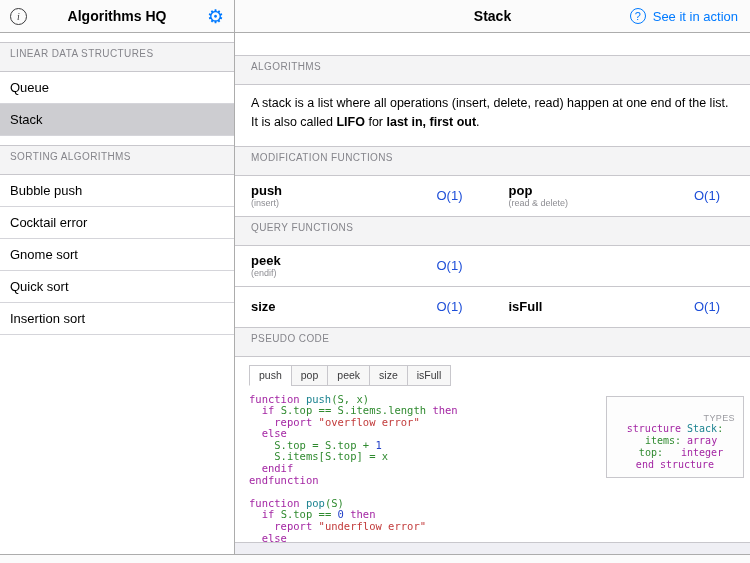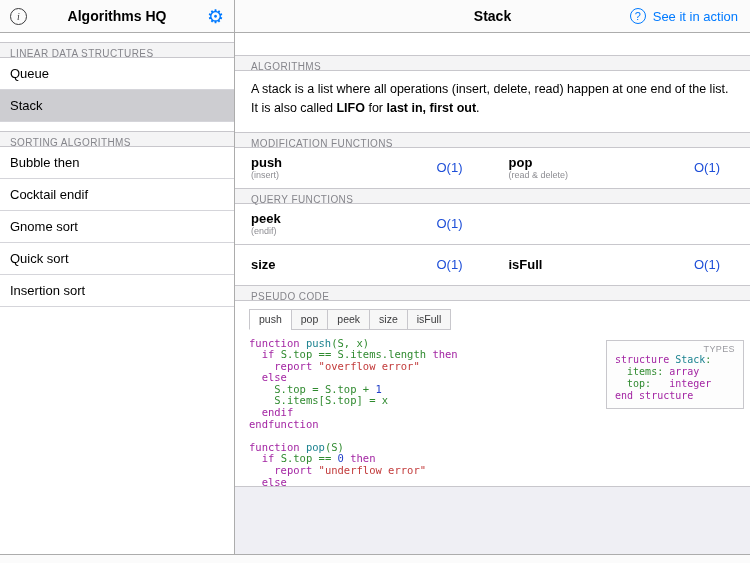--- a/index.html
+++ b/index.html
@@ -14,21 +14,21 @@
             display:flex; align-items:center; position:relative; flex:0 0 auto; }
   .sidebar .navbar { padding:0 10px; justify-content:space-between; }
   .nav-title { position:absolute; left:0; right:0; text-align:center;
                font-size:14px; font-weight:700; color:#000; pointer-events:none; }
   .icon-circle { width:17px; height:17px; border:1.5px solid #3a3a3c; border-radius:50%;
                  display:flex; align-items:center; justify-content:center;
                  font-size:10px; font-style:italic; font-family:"Liberation Serif", serif;
                  color:#3a3a3c; z-index:1; cursor:pointer; }
   .gear { font-size:19px; color:#007AFF; z-index:1; line-height:1; cursor:pointer; }
 
-  .section-head { height:16px; line-height:22px; background:#F4F4F5;
+  .section-head { height:30px; line-height:22px; background:#F4F4F5;
                   border-top:1px solid #C8C7CC; border-bottom:1px solid #C8C7CC;
                   color:#85858B; font-size:10px; letter-spacing:.4px; padding-left:10px; }
   .sidebar .section-head { margin-top:9px; }
   .side-item { height:32px; line-height:32px; font-size:13px; color:#000;
                padding-left:10px; border-bottom:1px solid #D5D5DA; background:#fff; cursor:pointer; }
   .side-item.selected { background:#CDCDD1; }
 
   
   .content { flex:1; display:flex; flex-direction:column; background:#fff; position:relative; }
   .content .navbar { justify-content:flex-end; padding:0 12px; }
@@ -55,24 +55,24 @@
                  background:#fff; }
   .tabs { display:flex; margin:8px 0 0 14px; }
   .tab { font-size:10.5px; color:#3a3a3c; padding:3px 9px 4px;
          border:1px solid #C8C7CC; background:#F7F7F7; margin-left:-1px; cursor:pointer; }
   .tab:first-child { margin-left:0; }
   .tab.active { background:#fff; border-bottom-color:#fff; }
   .code-wrap { position:relative; }
   .code { font-family:"DejaVu Sans Mono", monospace; font-size:10.5px; line-height:11.6px;
           margin:8px 0 0 14px; white-space:pre; }
   .types-box { position:absolute; top:2px; right:6px; width:138px;
-               border:1px solid #C8C7CC; background:#FDFDFD; padding:3px 8px 6px; }
+               border:1px solid #C8C7CC; background:#FDFDFD; padding:16px 8px 6px; }
   .types-label { font-size:9px; color:#9A9AA0; text-align:right; letter-spacing:.4px; }
   .types-code { font-family:"DejaVu Sans Mono", monospace; font-size:10px; line-height:12px;
-                white-space:pre; }
+                white-space:pre;text-align:center; }
   .gray-fill { flex:1; background:#EFEFF4; }
   .bottom-bar { position:absolute; left:0; bottom:0; width:100%; height:9px;
                 background:#FBFBFB; border-top:1px solid #ACACAC; z-index:5; }
 </style>
 </head>
 <body>
 
 <div class="app">
 
   <div class="sidebar">
@@ -80,22 +80,22 @@
       <span class="nav-title">Algorithms HQ</span>
       <span class="icon-circle">i</span>
       <span class="gear">⚙</span>
     </div>
 
     <div class="section-head">LINEAR DATA STRUCTURES</div>
     <div class="side-item">Queue</div>
     <div class="side-item selected">Stack</div>
 
     <div class="section-head">SORTING ALGORITHMS</div>
-    <div class="side-item">Bubble then</div>
-    <div class="side-item">Cocktail endif</div>
+    <div class="side-item">Bubble push</div>
+    <div class="side-item">Cocktail error</div>
     <div class="side-item">Gnome sort</div>
     <div class="side-item">Quick sort</div>
     <div class="side-item">Insertion sort</div>
   </div>
 
   <div class="content">
     <div class="navbar">
       <span class="nav-title">Stack</span>
       <span class="nav-right">
         <span class="help-circle">?</span>

